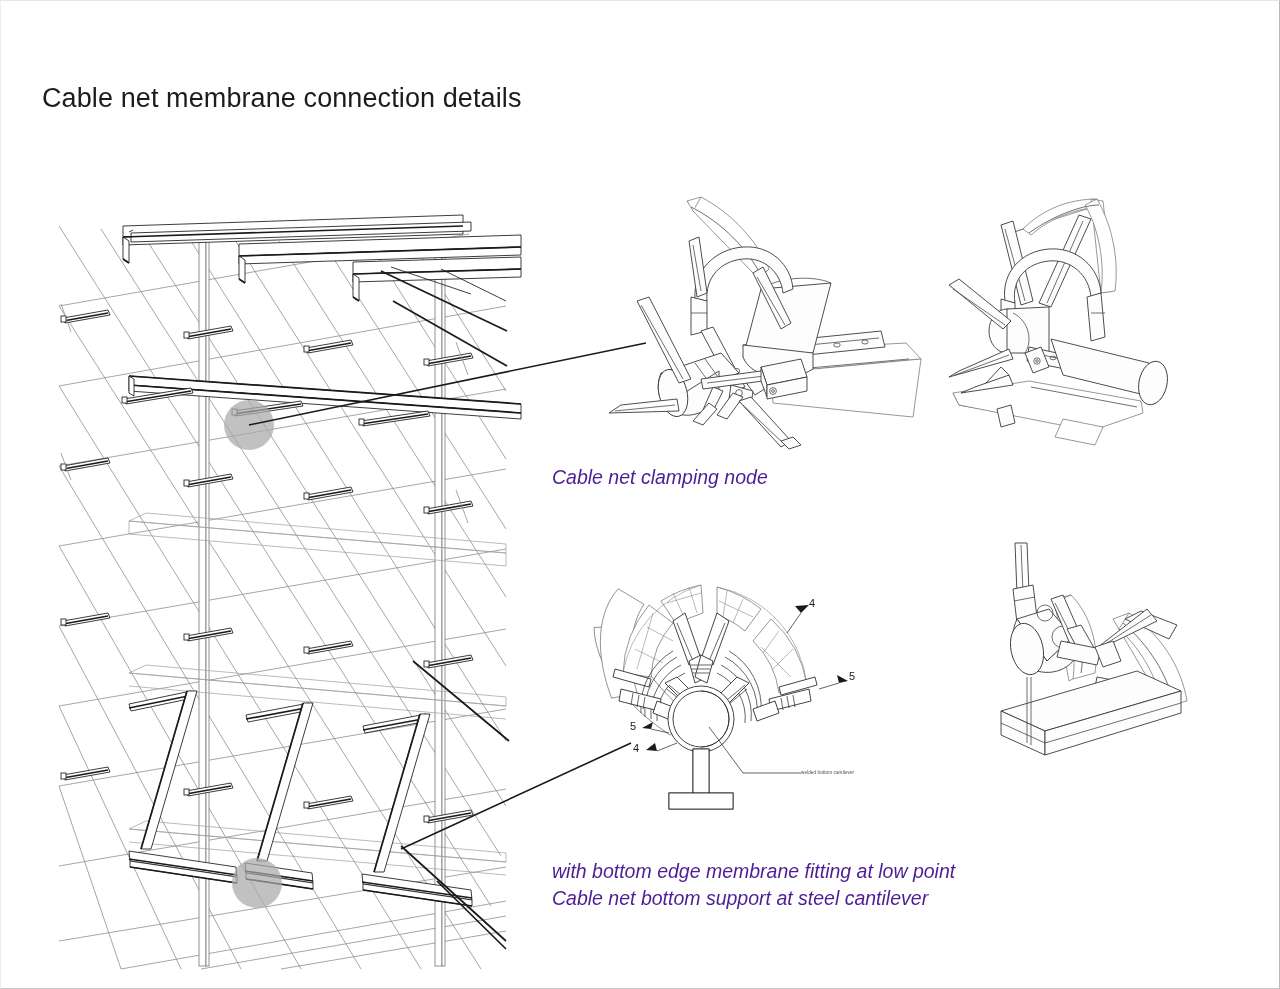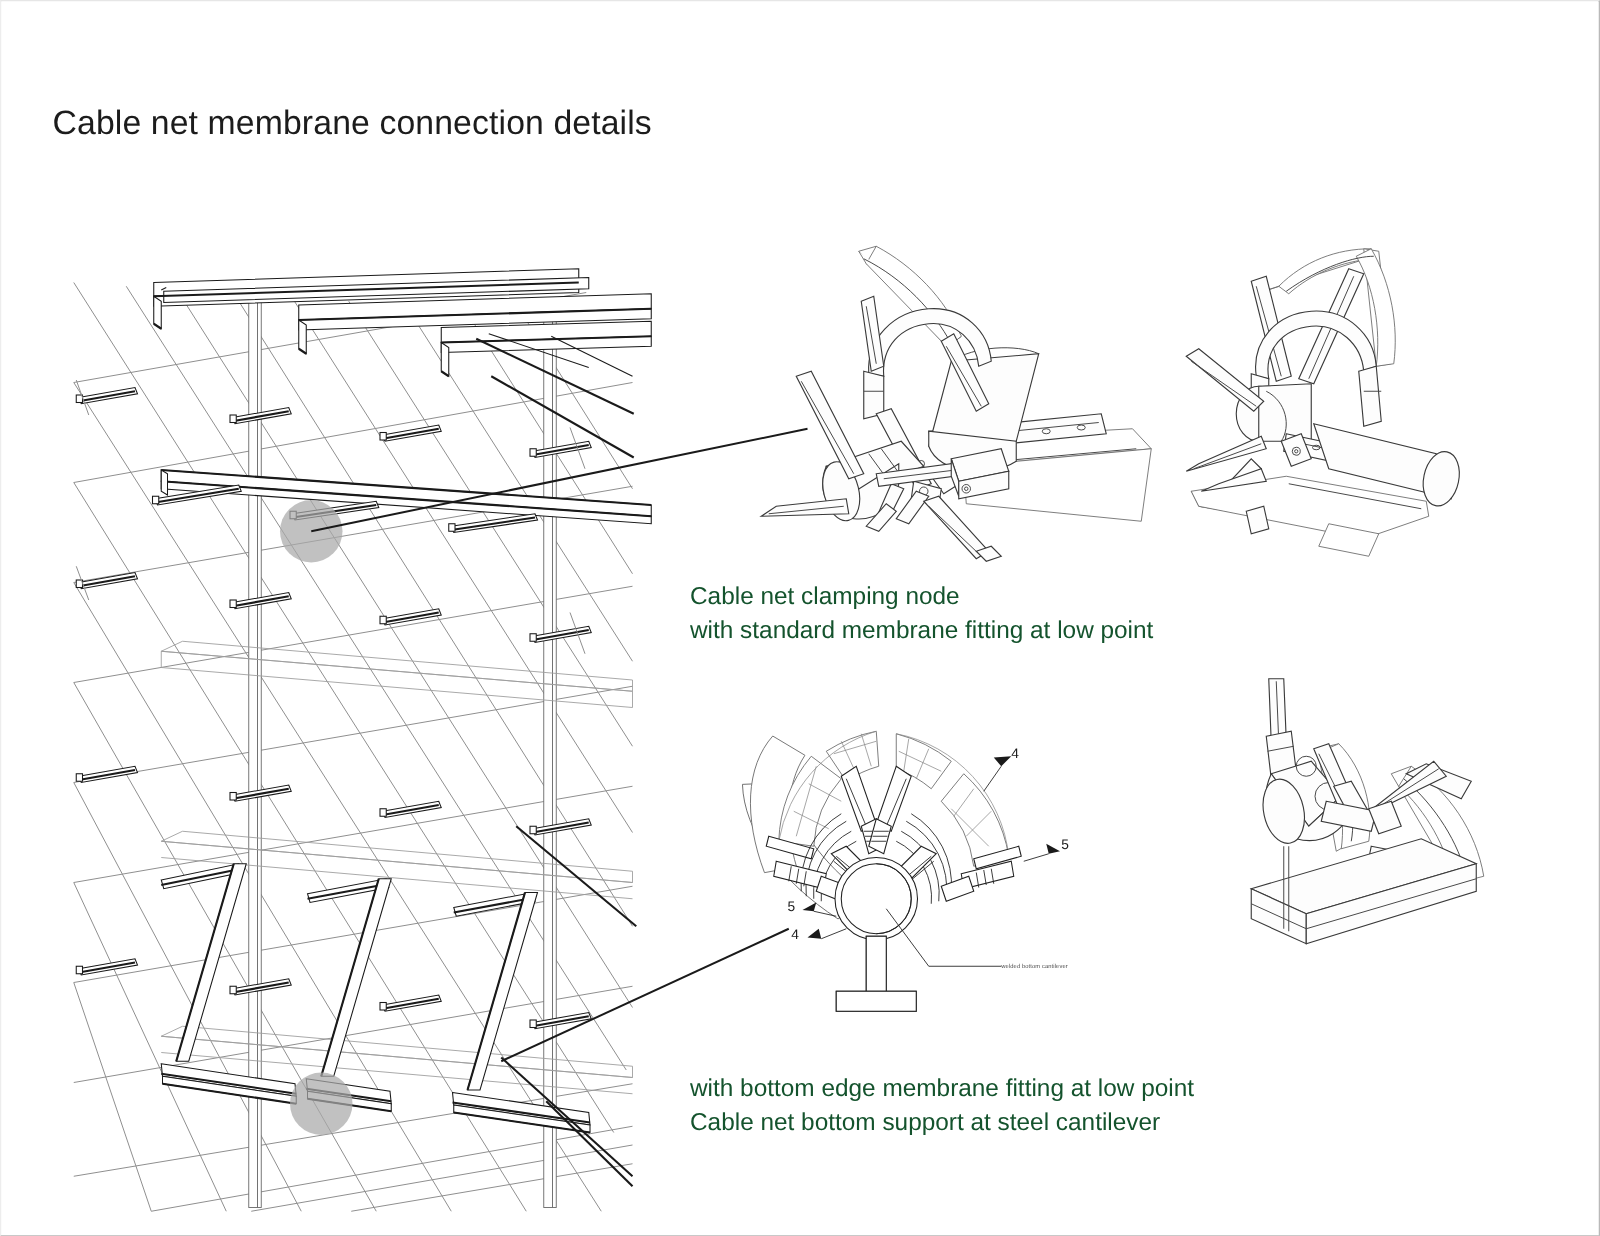--- a/index.html
+++ b/index.html
@@ -40,22 +40,23 @@
     font-size: 27px;
     font-weight: 400;
     letter-spacing: 0.1px;
     color: #1c1c1c;
     white-space: nowrap;
   }
   .caption {
     position: absolute;
     font-size: 19.5px;
     line-height: 27px;
-    color: #14532d;
+    color: #4c1d95;
     white-space: nowrap;
+    font-style: italic;
   }
   #caption-top {
     left: 551px;
     top: 463px;
   }
   #caption-bottom {
     left: 551px;
     top: 857px;
   }
   .caption-line {
@@ -636,21 +637,20 @@
 
       <path class="det2" d="M1026,676 L1026,742"></path>
       <path class="det2" d="M1030,676 L1030,744"></path>
     </g>
   </svg>
 
   <div class="title-text">Cable net membrane connection details</div>
 
   <div class="caption" id="caption-top">
     <span class="caption-line">Cable net clamping node</span>
-    <span class="caption-line">with standard membrane fitting at low point</span>
   </div>
 
   <div class="caption" id="caption-bottom">
     <span class="caption-line">with bottom edge membrane fitting at low point</span>
     <span class="caption-line">Cable net bottom support at steel cantilever</span>
   </div>
 
   <div class="marker-label" style="left:808px; top:596px;">4</div>
   <div class="marker-label" style="left:848px; top:669px;">5</div>
   <div class="marker-label" style="left:629px; top:719px;">5</div>

